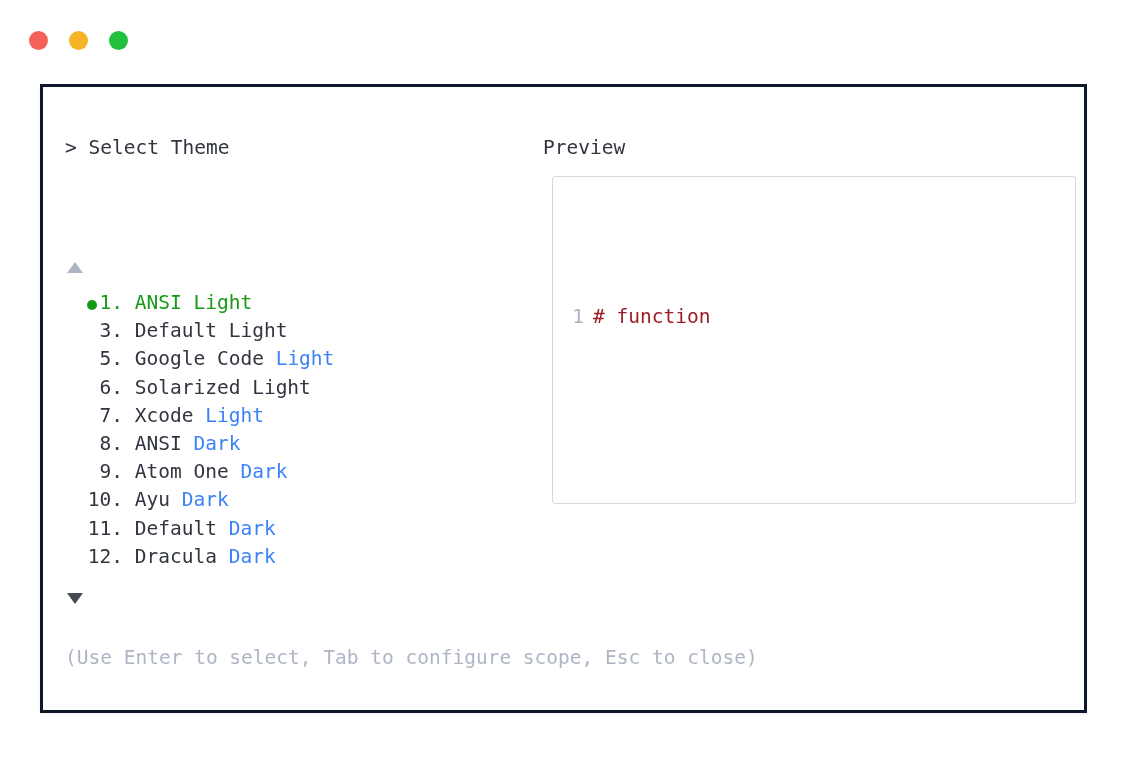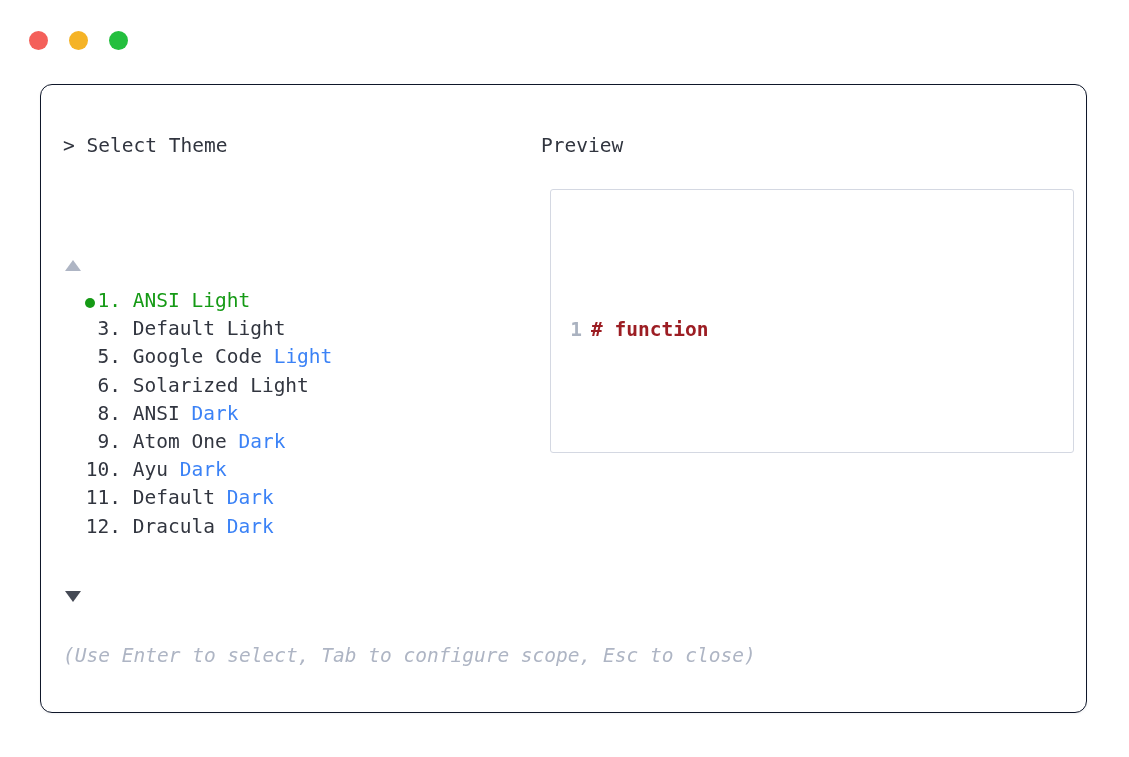--- a/index.html
+++ b/index.html
@@ -18,22 +18,22 @@
   .dot { position:absolute; top:31px; width:19px; height:19px; border-radius:50%; }
   .dot.red    { left:29px; }
   .dot.yellow { left:69px; }
   .dot.green  { left:109px; }
 
   
   .card {
     position:absolute; left:40px; top:84px;
     width:1047px; height:629px;
     background:#ffffff;
-    border:1px solid #0f172a;
-    border-radius:12px;
+    border:3px solid #0f172a;
+    border-radius:0;
     box-shadow: 0 1px 3px rgba(20,25,45,0.055);
   }
 
   
   .col-left  { position:absolute; left:22px;  top:0; width:470px; height:100%; }
   .col-right { position:absolute; left:500px; top:0; width:525px; height:100%; }
 
   .head {
     position:absolute; top:50px;
     font-size:19.5px; line-height:22px;
@@ -74,32 +74,31 @@
   .row .name  { color:#31353f; }
   .row .variant { color:#3b82f6;margin-top:40px; }
   .row.selected .num,
   .row.selected .name { color:#159a15; }
   .row.selected .variant { color:#aeb5c4; }
 
   
   .hint {
     position:absolute; left:0px; top:559px;
     font-size:19.5px; line-height:24px;
-    color:#aeb5c4; white-space:pre;font-style:italic;
+    color:#aeb5c4; white-space:pre;
   }
 
   
   .preview {
-    position:absolute; left:9px; top:104px;
-    width:524px; height:264px;
+    position:absolute; left:9px; top:89px;
+    width:524px; height:328px;
     background:#ffffff;
     border:1px solid #d4d8e2;
     border-radius:3px;
     overflow:hidden;
-    font-weight:bold;
   }
   .code {
     position:absolute; left:17px; top:38px;
     font-size:19.5px; line-height:29px;
     white-space:pre;
   }
   .cl { display:block; height:29px; white-space:pre; }
   .cl .ln { display:inline-block; width:14px; text-align:right; color:#aab2c0; margin-right:9px; }
 
   .kw   { color:#2233bb; }
@@ -125,20 +124,21 @@
       <div class="head left"><span>&gt;</span> <span>Select Theme</span></div>
 
       <div class="arrow up" style="border-bottom-color: rgb(174, 181, 196);"></div>
       <div class="arrow down"></div>
 
       <div class="list">
         <div class="row selected"><span class="bullet" style="background: rgb(21, 154, 21);"></span><span class="num" style="color: rgb(21, 154, 21);">1.</span> <span class="name" style="color: rgb(21, 154, 21);">ANSI Light</span><span class="variant"></span></div>
         <div class="row"><span class="num">3.</span> <span class="name">Default Light</span><span class="variant"></span></div>
         <div class="row"><span class="num">5.</span> <span class="name">Google Code</span> <span class="variant">Light</span></div>
         <div class="row"><span class="num">6.</span> <span class="name">Solarized Light</span><span class="variant"></span></div>
+        <div class="row"><span class="num">7.</span> <span class="name">Xcode</span> <span class="variant">Light</span></div>
         <div class="row"><span class="num">8.</span> <span class="name">ANSI</span> <span class="variant">Dark</span></div>
         <div class="row"><span class="num">9.</span> <span class="name">Atom One</span> <span class="variant">Dark</span></div>
         <div class="row"><span class="num">10.</span> <span class="name">Ayu</span> <span class="variant">Dark</span></div>
         <div class="row"><span class="num">11.</span> <span class="name">Default</span> <span class="variant">Dark</span></div>
         <div class="row"><span class="num">12.</span> <span class="name">Dracula</span> <span class="variant">Dark</span></div>
       </div>
 
       <div class="hint">(Use Enter to select, Tab to configure scope, Esc to close)</div>
     </div>
 

